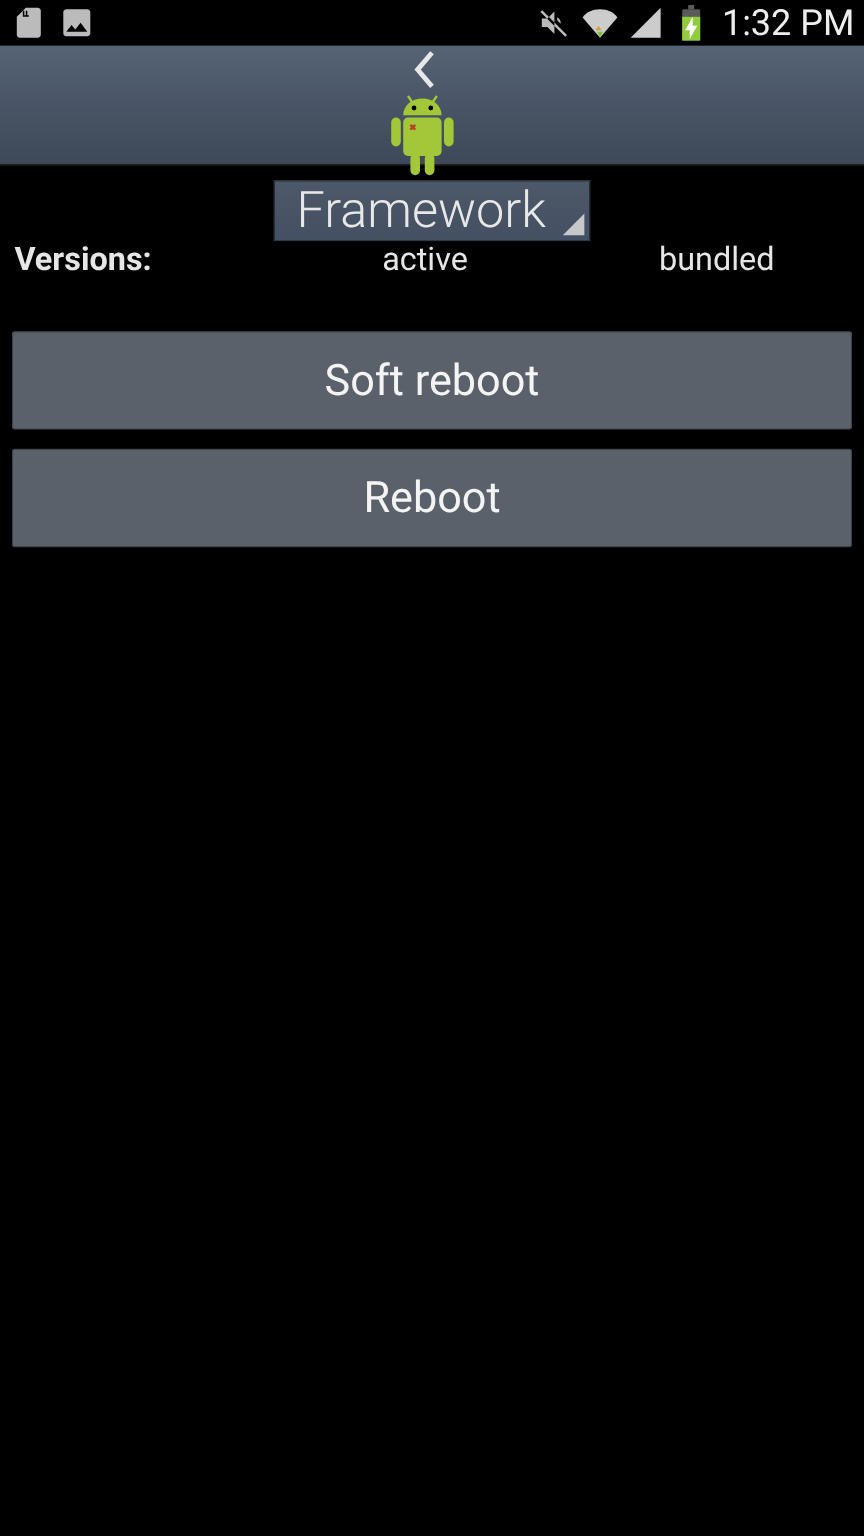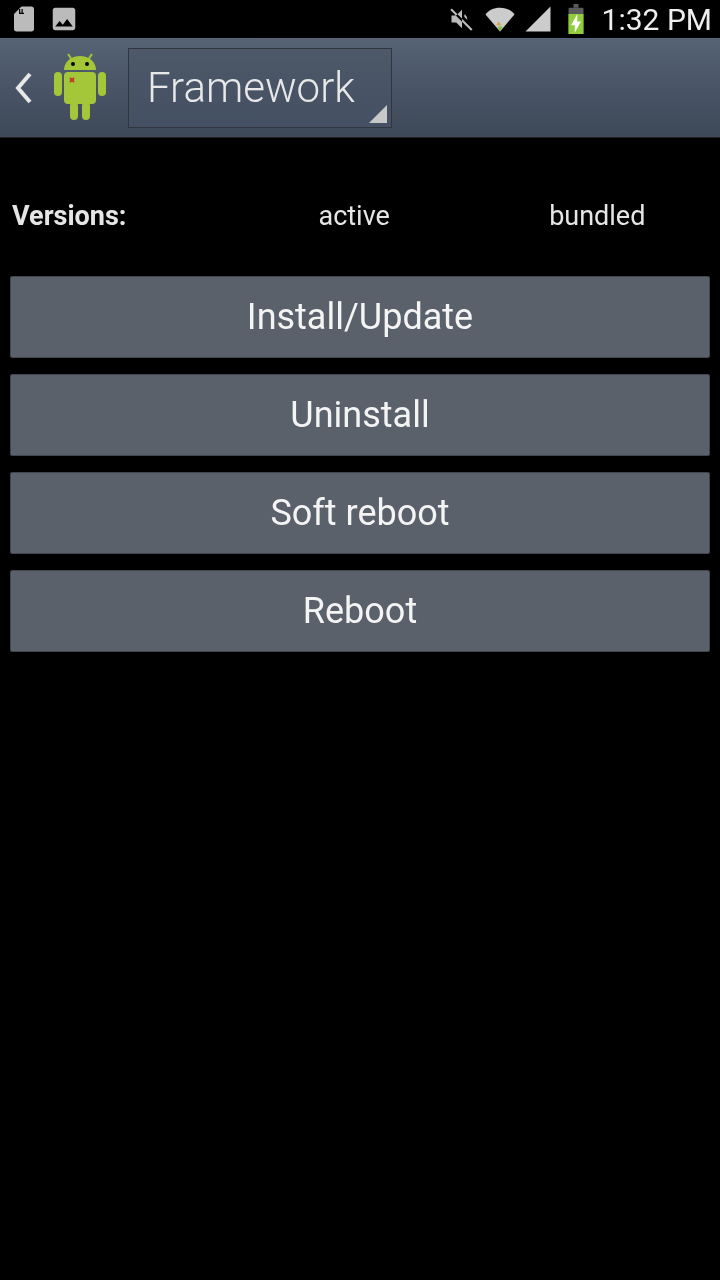--- a/index.html
+++ b/index.html
@@ -21,20 +21,21 @@
   
   
   .action-bar {
     height: 100px;
     background: linear-gradient(to bottom, #566374 0%, #495566 50%, #3d4858 100%);
     display: flex;
     align-items: center;
     padding: 0 12px;
     border-bottom: 1px solid #222;
     box-shadow: 0 2px 6px rgba(0,0,0,0.5);
+    flex-direction: column;
   }
   .back-chevron {
     width: 24px; height: 40px;
     margin-right: 12px;
   }
   .android-robot {
     width: 64px; height: 72px;
     margin-right: 16px;
   }
   .spinner {
@@ -175,28 +176,20 @@
   <table class="versions-table">
     <tbody>
         <tr>
       <td class="col-label header-label">Versions:</td>
       <td class="col-active header-col">active</td>
       <td class="col-bundled header-col">bundled</td>
     </tr>
   </tbody>
     </table>
 
-  <div class="btn-group">
-    <div class="btn">
-      <span>Install/Update</span>
-    </div>
-    <div class="btn">
-      <span>Uninstall</span>
-    </div>
-  </div>
 
   <div class="btn-group">
     <div class="btn">
       <span>Soft reboot</span>
     </div>
     <div class="btn">
       <span>Reboot</span>
     </div>
   </div>
 </div>

